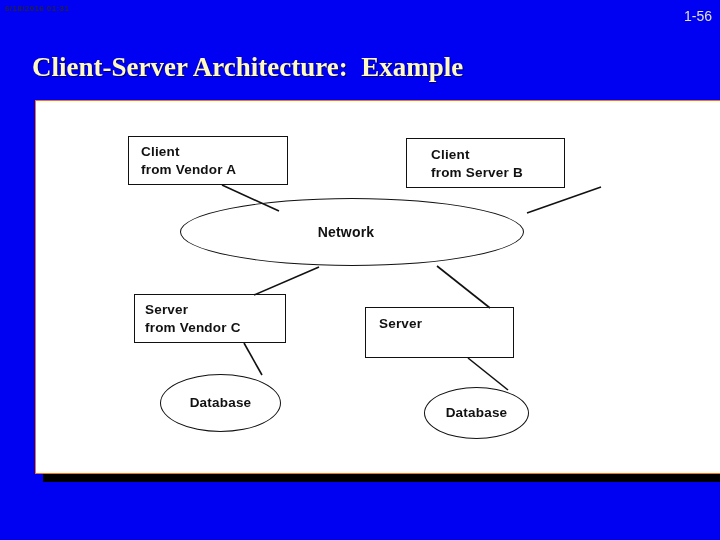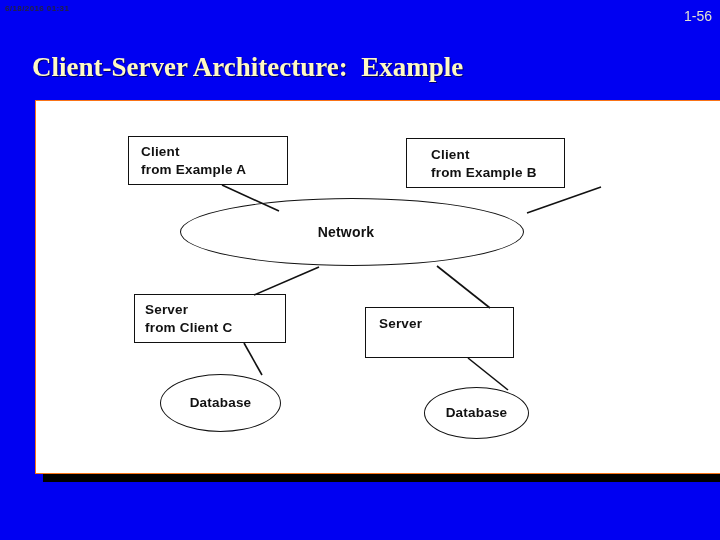--- a/index.html
+++ b/index.html
@@ -105,35 +105,35 @@
       <line x1="149" y1="84" x2="206" y2="110" stroke="#111111" stroke-width="1.6"></line>
       <line x1="528" y1="86" x2="454" y2="112" stroke="#111111" stroke-width="1.6"></line>
       <line x1="246" y1="166" x2="181" y2="194" stroke="#111111" stroke-width="1.6"></line>
       <line x1="364" y1="165" x2="417" y2="207" stroke="#111111" stroke-width="1.6"></line>
       <line x1="171" y1="242" x2="189" y2="274" stroke="#111111" stroke-width="1.6"></line>
       <line x1="395" y1="257" x2="435" y2="289" stroke="#111111" stroke-width="1.6"></line>
     </svg>
 
     <div class="node box client-a">
       <div class="label-line">Client</div>
-      <div class="label-line">from Example A</div>
+      <div class="label-line">from Vendor A</div>
     </div>
 
     <div class="node box client-b">
       <div class="label-line">Client</div>
-      <div class="label-line">from Example B</div>
+      <div class="label-line">from Server B</div>
     </div>
 
     <div class="node ellipse network">
       <span class="network-label">Network</span>
     </div>
 
     <div class="node box server-c">
       <div class="label-line">Server</div>
-      <div class="label-line">from Client C</div>
+      <div class="label-line">from Vendor C</div>
     </div>
 
     <div class="node box server-d">
       <div class="label-line">Server</div>
     </div>
 
     <div class="node ellipse db-left">
       <span>Database</span>
     </div>
 

